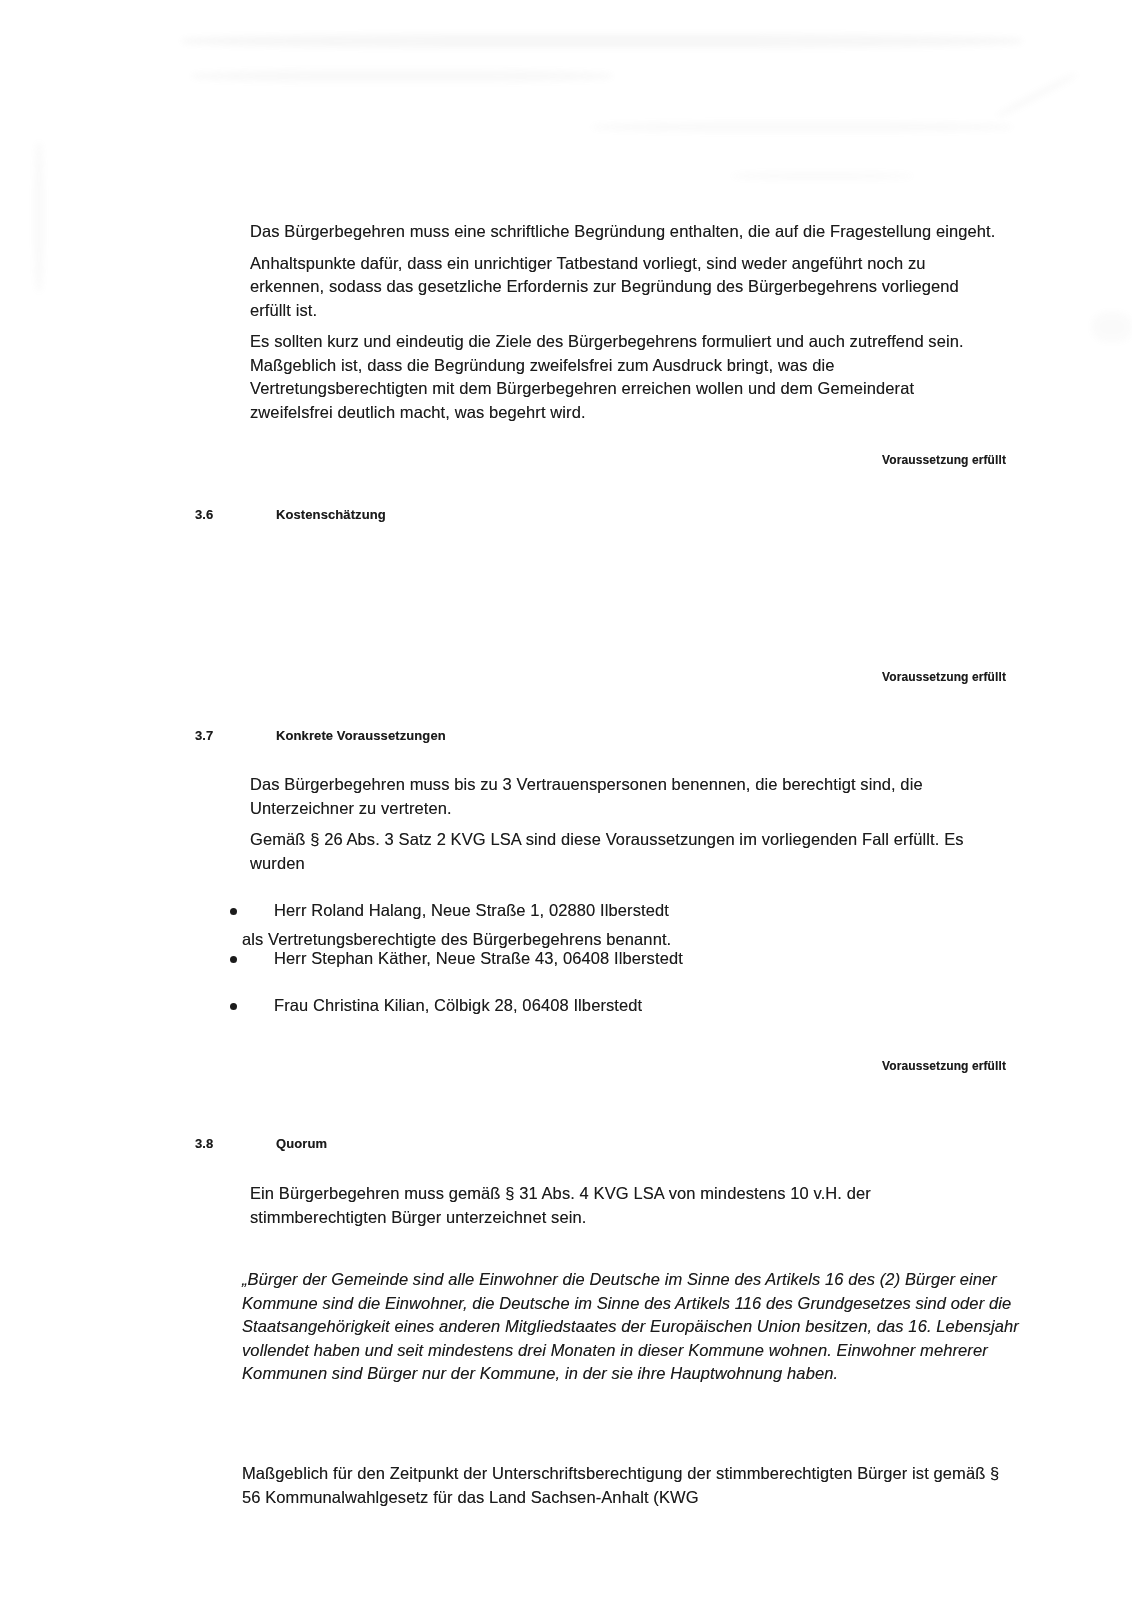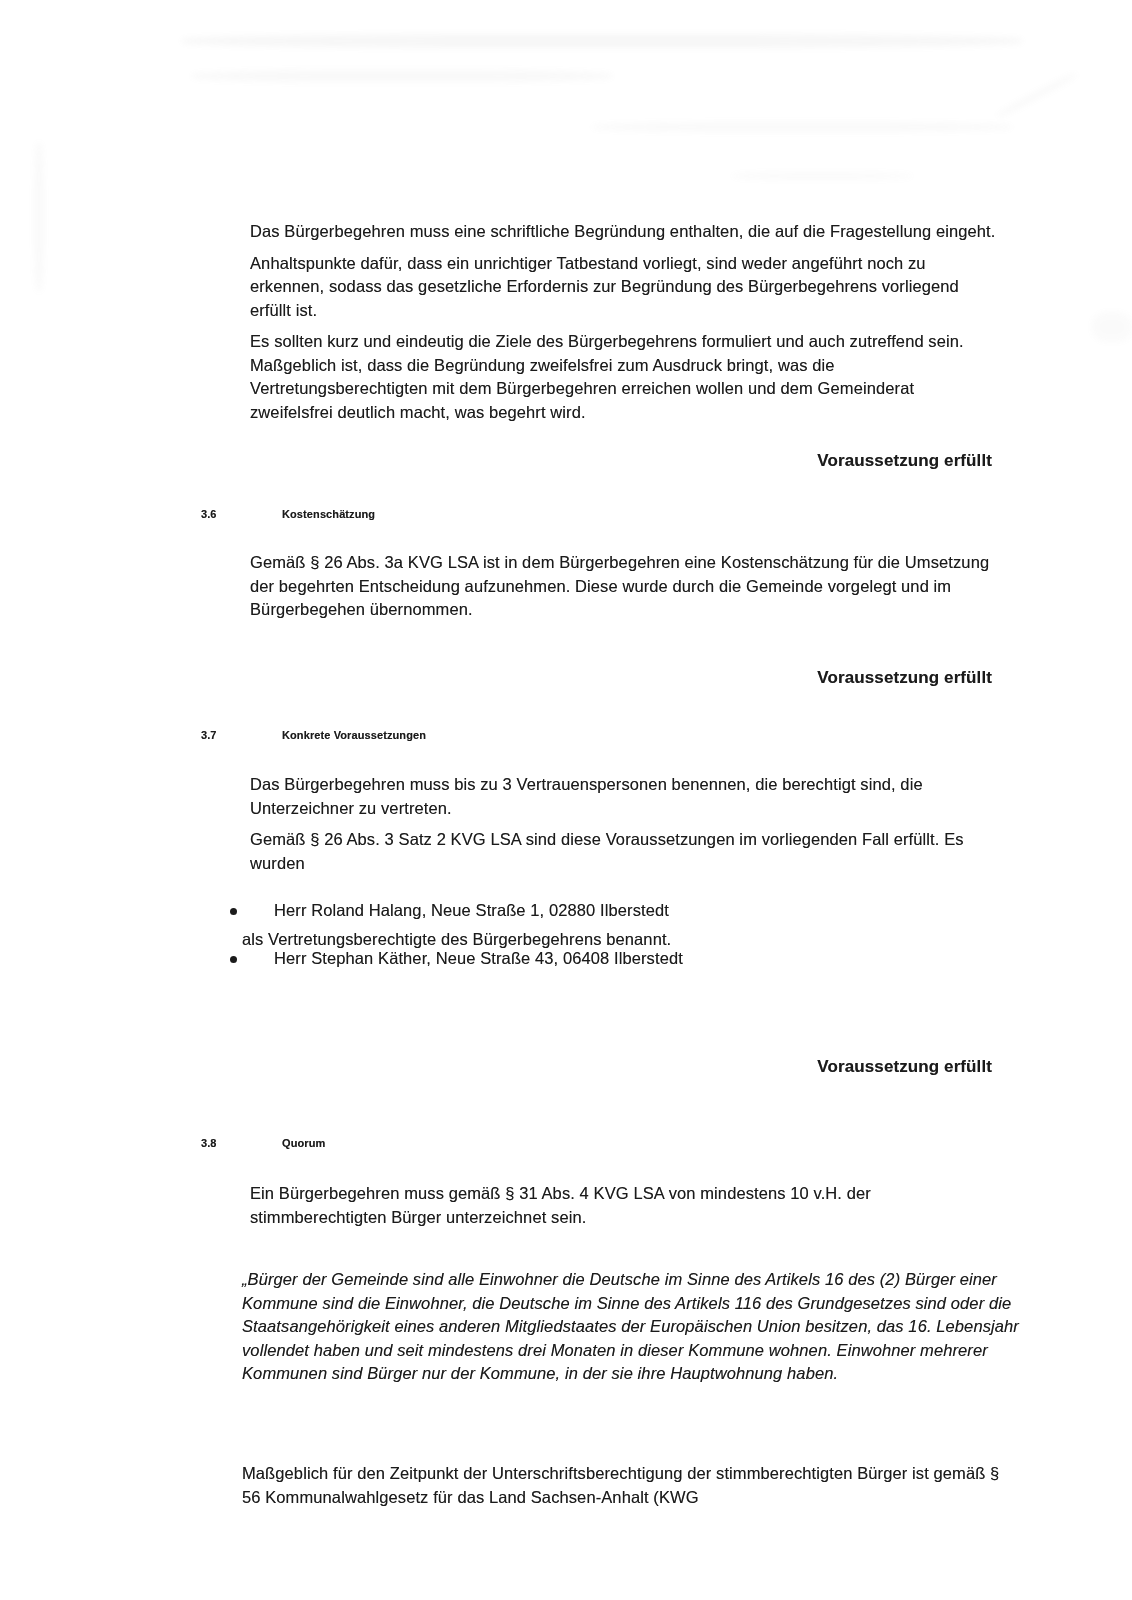--- a/index.html
+++ b/index.html
@@ -37,31 +37,31 @@
 
   .block {
     position: absolute;
     font-size: 16.5px;
     line-height: 23.5px;
     letter-spacing: 0.1px;
     text-shadow: 0 0 0.5px rgba(0,0,0,0.45);
   }
   .text-col { left: 210px; width: 764px; }
   .status {
-    left: 202px;
+    left: 216px;
     width: 758px;
     text-align: right;
     font-weight: bold;
-    font-size: 17px;
+    font-size: 12px;
   }
   .heading {
-    left: 161px;
+    left: 155px;
     width: 820px;
     font-weight: bold;
-    font-size: 11px;
+    font-size: 13px;
   }
   .heading .num {
     display: inline-block;
     width: 65px;
   }
   .bullets { left: 178px; width: 800px; }
   .bullets .row {
     display: flex;
     align-items: flex-start;
     margin-bottom: 4px;
@@ -103,41 +103,42 @@
     <div>Das Bürgerbegehren muss eine schriftliche Begründung enthalten, die auf die Fragestellung eingeht.</div>
     <div>Anhaltspunkte dafür, dass ein unrichtiger Tatbestand vorliegt, sind weder angeführt noch zu erkennen, sodass das gesetzliche Erfordernis zur Begründung des Bürgerbegehrens vorliegend erfüllt ist.</div>
     <div>Es sollten kurz und eindeutig die Ziele des Bürgerbegehrens formuliert und auch zutreffend sein. Maßgeblich ist, dass die Begründung zweifelsfrei zum Ausdruck bringt, was die Vertretungsberechtigten mit dem Bürgerbegehren erreichen wollen und dem Gemeinderat zweifelsfrei deutlich macht, was begehrt wird.</div>
   </div>
 
   <div class="block status" style="top:417px">Voraussetzung erfüllt</div>
 
   <div class="block heading" style="top:463px">
     <span class="num">3.6</span><span>Kostenschätzung</span>
   </div>
-  <div class="block text-col" style="top:511px">
-    <div>Gemäß § 26 Abs. 3a KVG LSA ist in dem Bürgerbegehren eine Kostenschätzung für die Umsetzung der begehrten Entscheidung aufzunehmen. Diese wurde durch die Gemeinde vorgelegt und im Bürgerbegehen übernommen.</div>
-  </div>
   <div class="block status" style="top:634px">Voraussetzung erfüllt</div>
 
   <div class="block heading" style="top:684px">
     <span class="num">3.7</span><span>Konkrete Voraussetzungen</span>
   </div>
   <div class="block text-col" style="top:733px">
     <div>Das Bürgerbegehren muss bis zu 3 Vertrauenspersonen benennen, die berechtigt sind, die Unterzeichner zu vertreten.</div>
     <div>Gemäß § 26 Abs. 3 Satz 2 KVG LSA sind diese Voraussetzungen im vorliegenden Fall erfüllt. Es wurden</div>
   </div>
 
   <div class="block bullets" style="top:851px">
     <div class="row">
       <span class="dot"></span>
       <span>Herr Roland Halang, Neue Straße 1, 02880 Ilberstedt</span>
     </div>
     <div class="row">
       <span class="dot"></span>
       <span>Herr Stephan Käther, Neue Straße 43, 06408 Ilberstedt</span>
+    </div>
+    <div class="row">
+      <span class="dot"></span>
+      <span>Frau Christina Kilian, Cölbigk 28, 06408 Ilberstedt</span>
     </div>
   </div>
 
   <div class="block text-col" style="top:896px">als Vertretungsberechtigte des Bürgerbegehrens benannt.</div>
 
   <div class="block status" style="top:1023px">Voraussetzung erfüllt</div>
 
   <div class="block heading" style="top:1092px">
     <span class="num">3.8</span><span>Quorum</span>
   </div>

